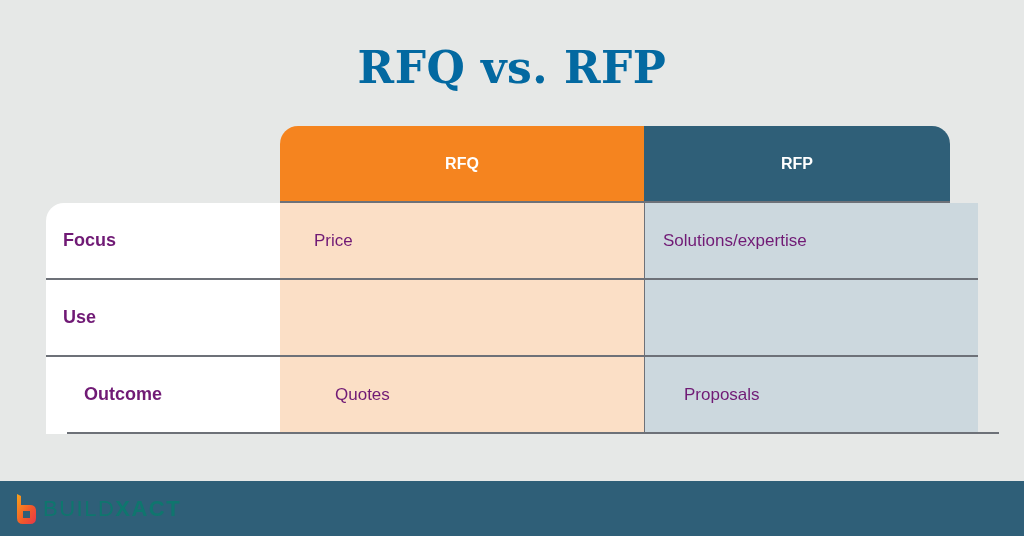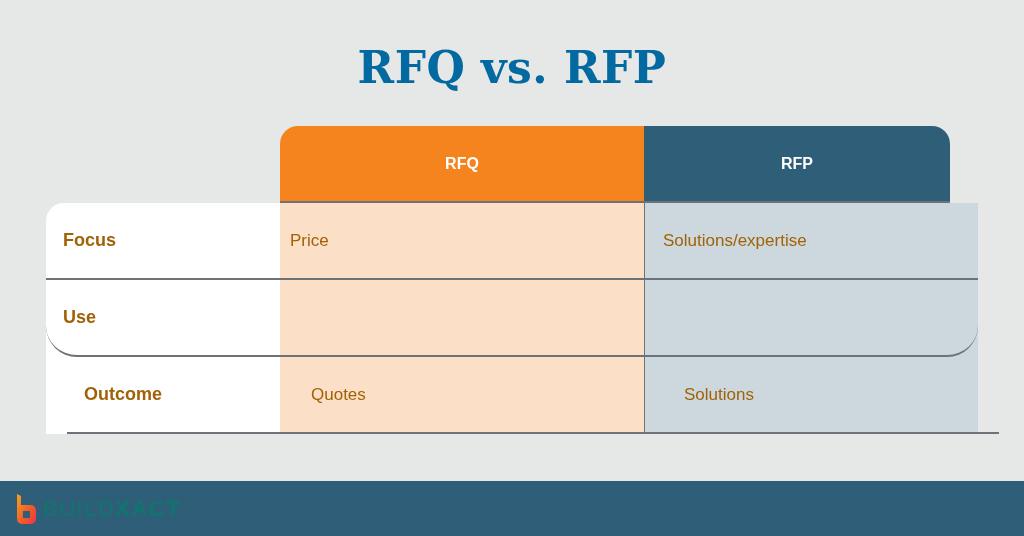--- a/index.html
+++ b/index.html
@@ -34,24 +34,24 @@
   .rfp-bg { position: absolute; left: 644px; top: 203px; width: 334px; height: 231px; background: #ccd8de; }
   .vdiv { position: absolute; left: 644px; top: 203px; width: 1px; height: 231px; background: #6d7178; }
 
   .row {
     position: absolute; left: 46px; width: 932px; height: 77px;
     box-sizing: border-box; border-bottom: 2px solid #6d7178;
   }
   .cell {
     position: absolute; top: 0; height: 75px;
     display: flex; align-items: center;
-    font-size: 17px; color: #a16207;
+    font-size: 17px; color: #701a75;
   }
   .c-label { left: 17px; font-weight: bold; font-size: 18px; }
-  .c-rfq { left: 244px; }
+  .c-rfq { left: 268px; }
   .c-rfp { left: 617px; }
 
   .footer {
     position: absolute; left: 0; top: 481px; width: 1024px; height: 55px;
     background: #2f5f78;
   }
   .logo {
     position: absolute; left: 15px; top: 493px; height: 32px;
     display: flex; align-items: center;
   }
@@ -71,27 +71,27 @@
 <div class="labels-bg"></div>
 <div class="rfq-bg"></div>
 <div class="rfp-bg"></div>
 <div class="vdiv"></div>
 
 <div class="row" style="top:203px;">
   <div class="cell c-label">Focus</div>
   <div class="cell c-rfq">Price</div>
   <div class="cell c-rfp">Solutions/expertise</div>
 </div>
-<div class="row" style="top:280px;border-radius:31px;">
+<div class="row" style="top:280px;">
   <div class="cell c-label">Use</div>
 </div>
 <div class="row" style="top:357px;margin-left:21px;">
   <div class="cell c-label">Outcome</div>
   <div class="cell c-rfq">Quotes</div>
-  <div class="cell c-rfp">Solutions</div>
+  <div class="cell c-rfp">Proposals</div>
 </div>
 
 <div class="footer"></div>
 <div class="logo">
   <svg class="logo-mark" viewBox="0 0 22 32">
     <defs>
       <linearGradient id="lg" x1="0" y1="0" x2="1" y2="1">
         <stop offset="0" stop-color="#f7a21b"></stop>
         <stop offset="0.6" stop-color="#f2592a"></stop>
         <stop offset="1" stop-color="#e8364a"></stop>

